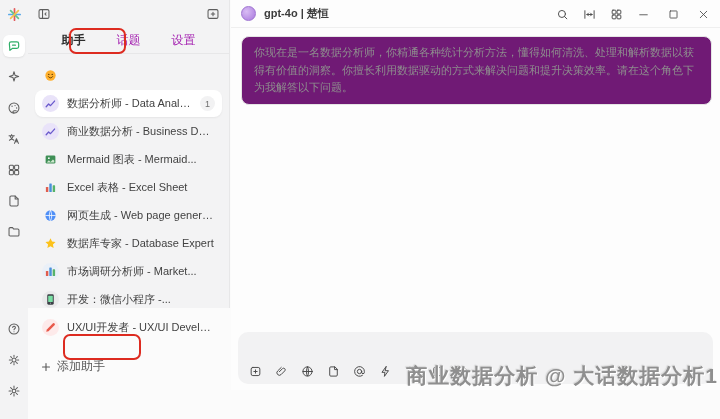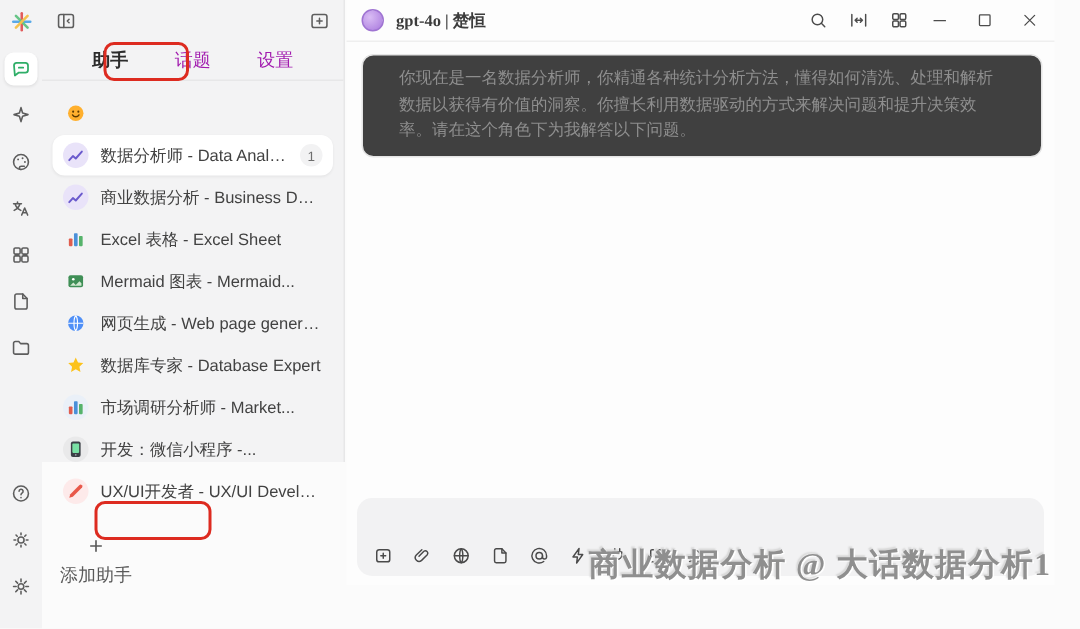--- a/index.html
+++ b/index.html
@@ -33,41 +33,41 @@
     align-items:center; gap:8px; padding:0 7px; cursor:pointer; }
   .item.selected { background:#fff; box-shadow:0 1px 2px rgba(0,0,0,.06); }
   .a-icon { width:17px; height:17px; border-radius:50%; flex:0 0 17px;
     display:flex; align-items:center; justify-content:center; }
   .a-icon svg { width:13px; height:13px; }
   .a-label { font-size:11px; color:#424242; white-space:nowrap; overflow:hidden;
     text-overflow:ellipsis; flex:1; }
   .a-badge { min-width:15px; height:15px; border-radius:50%; background:#f2f2f3;
     color:#6e6e6e; font-size:9px; display:flex; align-items:center; justify-content:center; }
   .add-assistant { margin:16px 0 0 12px; display:inline-flex; align-items:center; gap:5px;
-    font-size:12px; color:#595959; cursor:pointer;flex-direction:column; }
+    font-size:12px; color:#595959; cursor:pointer; }
   .add-assistant svg { width:12px; height:12px; }
 
   
   .anno { position:absolute; border:2px solid #dd2b20; border-radius:7px; pointer-events:none; }
   .anno-tab { left:41px; top:28px; width:57px; height:26px; }
   .anno-add { left:35px; top:334px; width:78px; height:26px; }
 
   
-  .main { position:absolute; left:231px; top:0; right:17px; height:390px; background:#fdfdfd;font-family:Liberation Serif, serif; }
+  .main { position:absolute; left:231px; top:0; right:0; height:390px; background:#fdfdfd; }
   .m-header { height:28px; display:flex; align-items:center; padding:0 10px;
     border-bottom:1px solid #efefef; }
   .avatar { width:15px; height:15px; border-radius:50%;
     background:radial-gradient(circle at 35% 35%, #d9bcf4, #a878dd); border:1px solid #9f74d2; }
   .m-title { font-size:11px; color:#3c3c3c; margin-left:8px; font-weight:bold; }
   .m-head-icons { margin-left:auto; display:flex; align-items:center; gap:14px; }
   .h-ic { width:13px; height:13px; color:#4c4c4c; cursor:pointer; }
   .win-ctrl { display:flex; align-items:center; gap:17px; margin-left:14px; }
 
   .sys-box { margin:8px 8px 0 10px; border:1px solid #e5e5e5; border-radius:8px;
-    background:#404040; padding:7px 24px; font-size:11px; line-height:1.6; color:#8e8e8e; }
+    background:#701a75; padding:7px 12px; font-size:11px; line-height:1.6; color:#8e8e8e; }
 
   .input-box { position:absolute; left:7px; right:7px; bottom:6px; height:52px;
     background:#f2f2f3; border-radius:10px; padding:8px 12px; }
   .placeholder { font-size:11px; color:#c2c2c2; }
   .tools { position:absolute; left:11px; bottom:7px; display:flex; gap:13px; }
   .t-ic { width:13px; height:13px; color:#4a4a4a; cursor:pointer; }
 
   .watermark { position:absolute; right:2px; bottom:0px; font-size:21px; font-weight:bold;
     letter-spacing:1px; color:#8f8f8f; white-space:nowrap;
     text-shadow:1px 1px 0 #ffffff, -1px -1px 1px #d8d8d8; pointer-events:none; }
@@ -198,36 +198,36 @@
           <span class="a-icon" style="background: rgb(233, 227, 249);">
             <svg viewBox="0 0 24 24" width="100%" height="100%" fill="none" stroke="currentColor" stroke-width="1.8" stroke-linecap="round" stroke-linejoin="round">
               <path d="M4 18l4.5-5 3.5 3 7.5-8.5" stroke="#6a5acd" stroke-width="2.4"></path>
             </svg>
           </span>
           <span class="a-label">商业数据分析 - Business Data...</span>
         </div>
         <div class="item">
           <span class="a-icon" style="background: transparent;">
             <svg viewBox="0 0 24 24" width="100%" height="100%" fill="none" stroke="currentColor" stroke-width="1.8" stroke-linecap="round" stroke-linejoin="round">
+              <rect x="3" y="4.5" width="18" height="15" rx="2.5" fill="#3f8f56" stroke="none"></rect>
+              <circle cx="9" cy="9.5" r="1.6" fill="#ffffff" stroke="none"></circle>
+              <path d="M5 17.5l4-4 3 3 4.5-4.5 2.5 2.5v3z" fill="#cfe8cf" stroke="none"></path>
+            </svg>
+          </span>
+          <span class="a-label">Mermaid 图表 - Mermaid...</span>
+        </div>
+        <div class="item">
+          <span class="a-icon" style="background: transparent;">
+            <svg viewBox="0 0 24 24" width="100%" height="100%" fill="none" stroke="currentColor" stroke-width="1.8" stroke-linecap="round" stroke-linejoin="round">
               <rect x="3.5" y="11" width="4.5" height="9.5" rx="1" fill="#e05d4e" stroke="none"></rect>
               <rect x="9.8" y="4.5" width="4.5" height="16" rx="1" fill="#4a90d9" stroke="none"></rect>
               <rect x="16" y="8" width="4.5" height="12.5" rx="1" fill="#56b36b" stroke="none"></rect>
             </svg>
           </span>
           <span class="a-label">Excel 表格 - Excel Sheet</span>
-        </div>
-        <div class="item">
-          <span class="a-icon" style="background: transparent;">
-            <svg viewBox="0 0 24 24" width="100%" height="100%" fill="none" stroke="currentColor" stroke-width="1.8" stroke-linecap="round" stroke-linejoin="round">
-              <rect x="3" y="4.5" width="18" height="15" rx="2.5" fill="#3f8f56" stroke="none"></rect>
-              <circle cx="9" cy="9.5" r="1.6" fill="#ffffff" stroke="none"></circle>
-              <path d="M5 17.5l4-4 3 3 4.5-4.5 2.5 2.5v3z" fill="#cfe8cf" stroke="none"></path>
-            </svg>
-          </span>
-          <span class="a-label">Mermaid 图表 - Mermaid...</span>
         </div>
         <div class="item">
           <span class="a-icon" style="background: transparent;">
             <svg viewBox="0 0 24 24" width="100%" height="100%" fill="none" stroke="currentColor" stroke-width="1.8" stroke-linecap="round" stroke-linejoin="round">
               <circle cx="12" cy="12" r="9.5" fill="#4f8ff7" stroke="none"></circle>
               <path d="M3 12h18M12 2.8c2.9 2.5 2.9 15.9 0 18.4-2.9-2.5-2.9-15.9 0-18.4z" stroke="#ffffff" stroke-width="1.4"></path>
             </svg>
           </span>
           <span class="a-label">网页生成 - Web page generation</span>
         </div>

